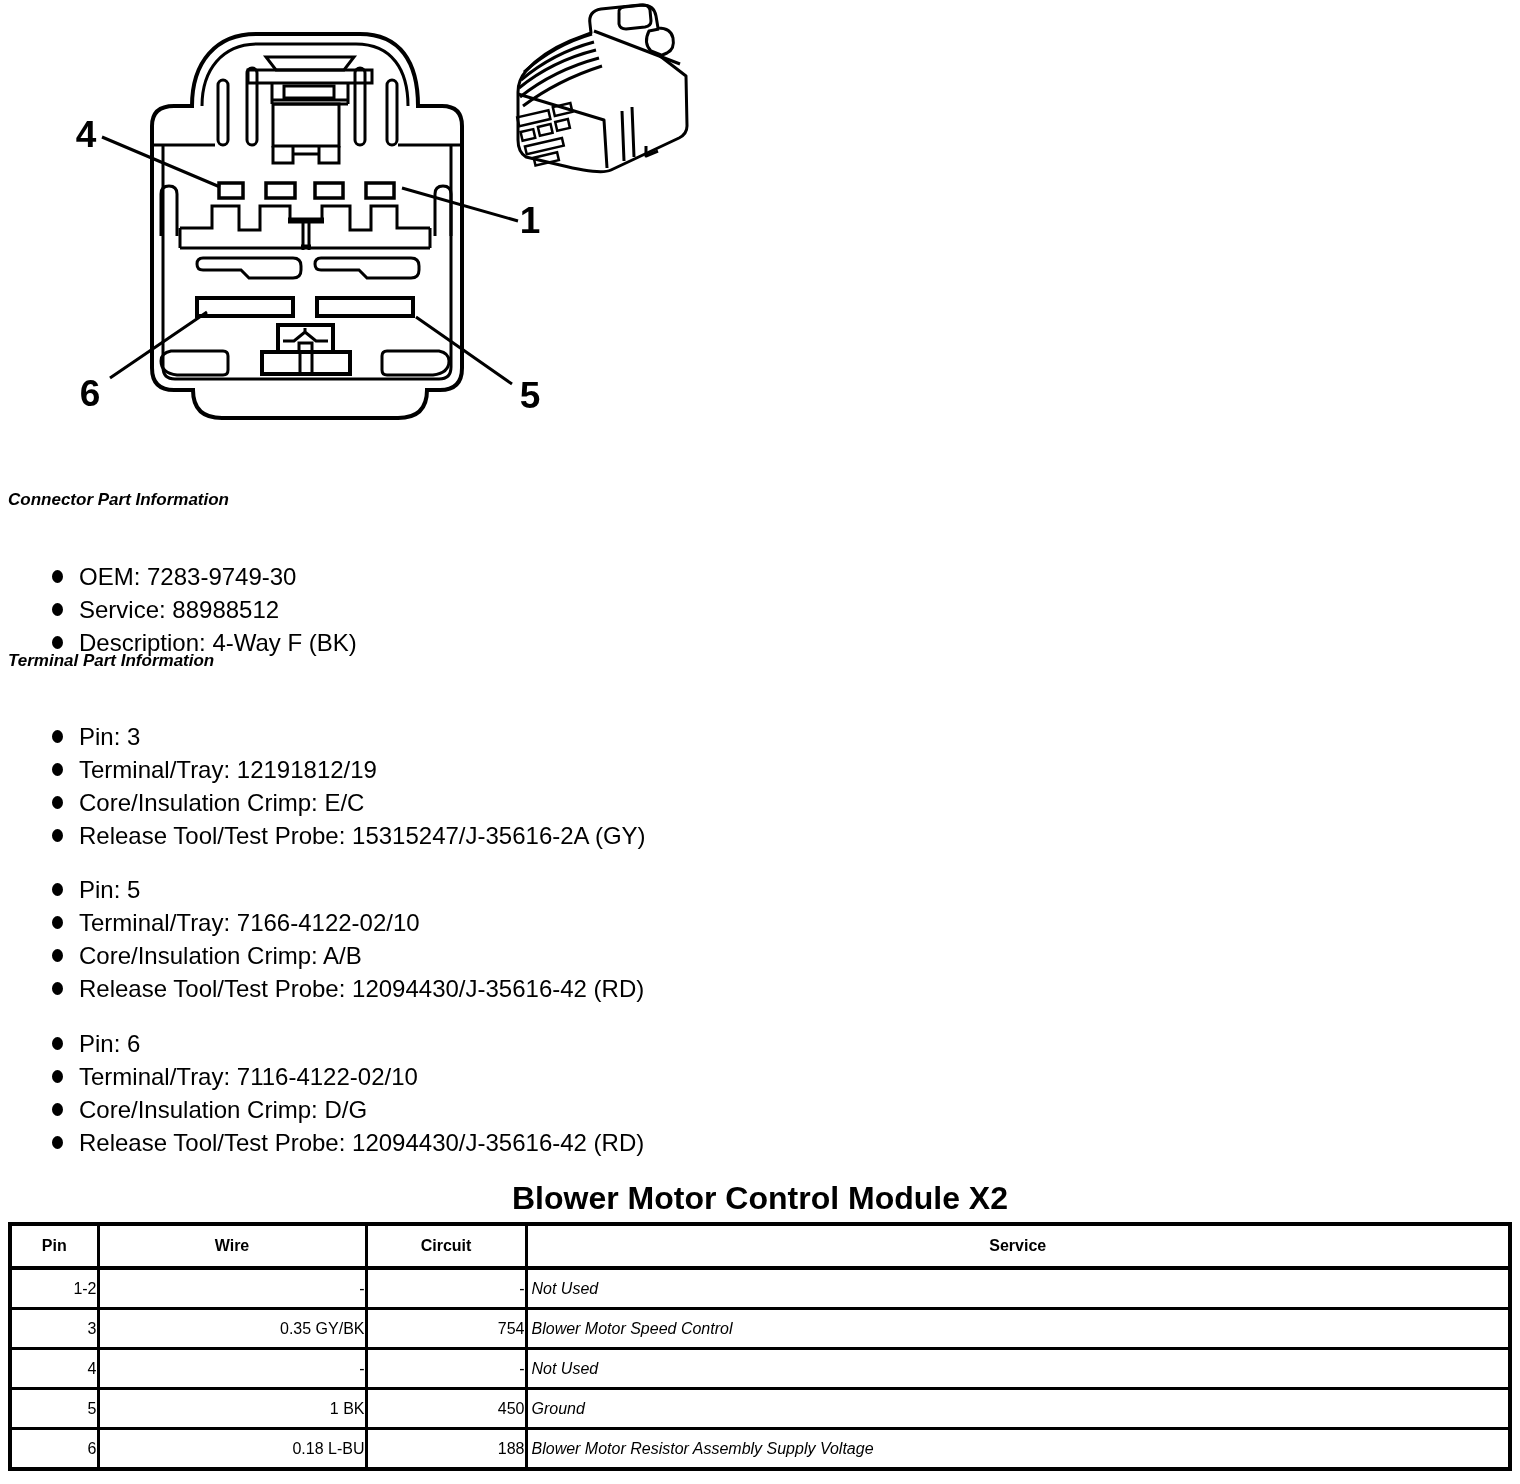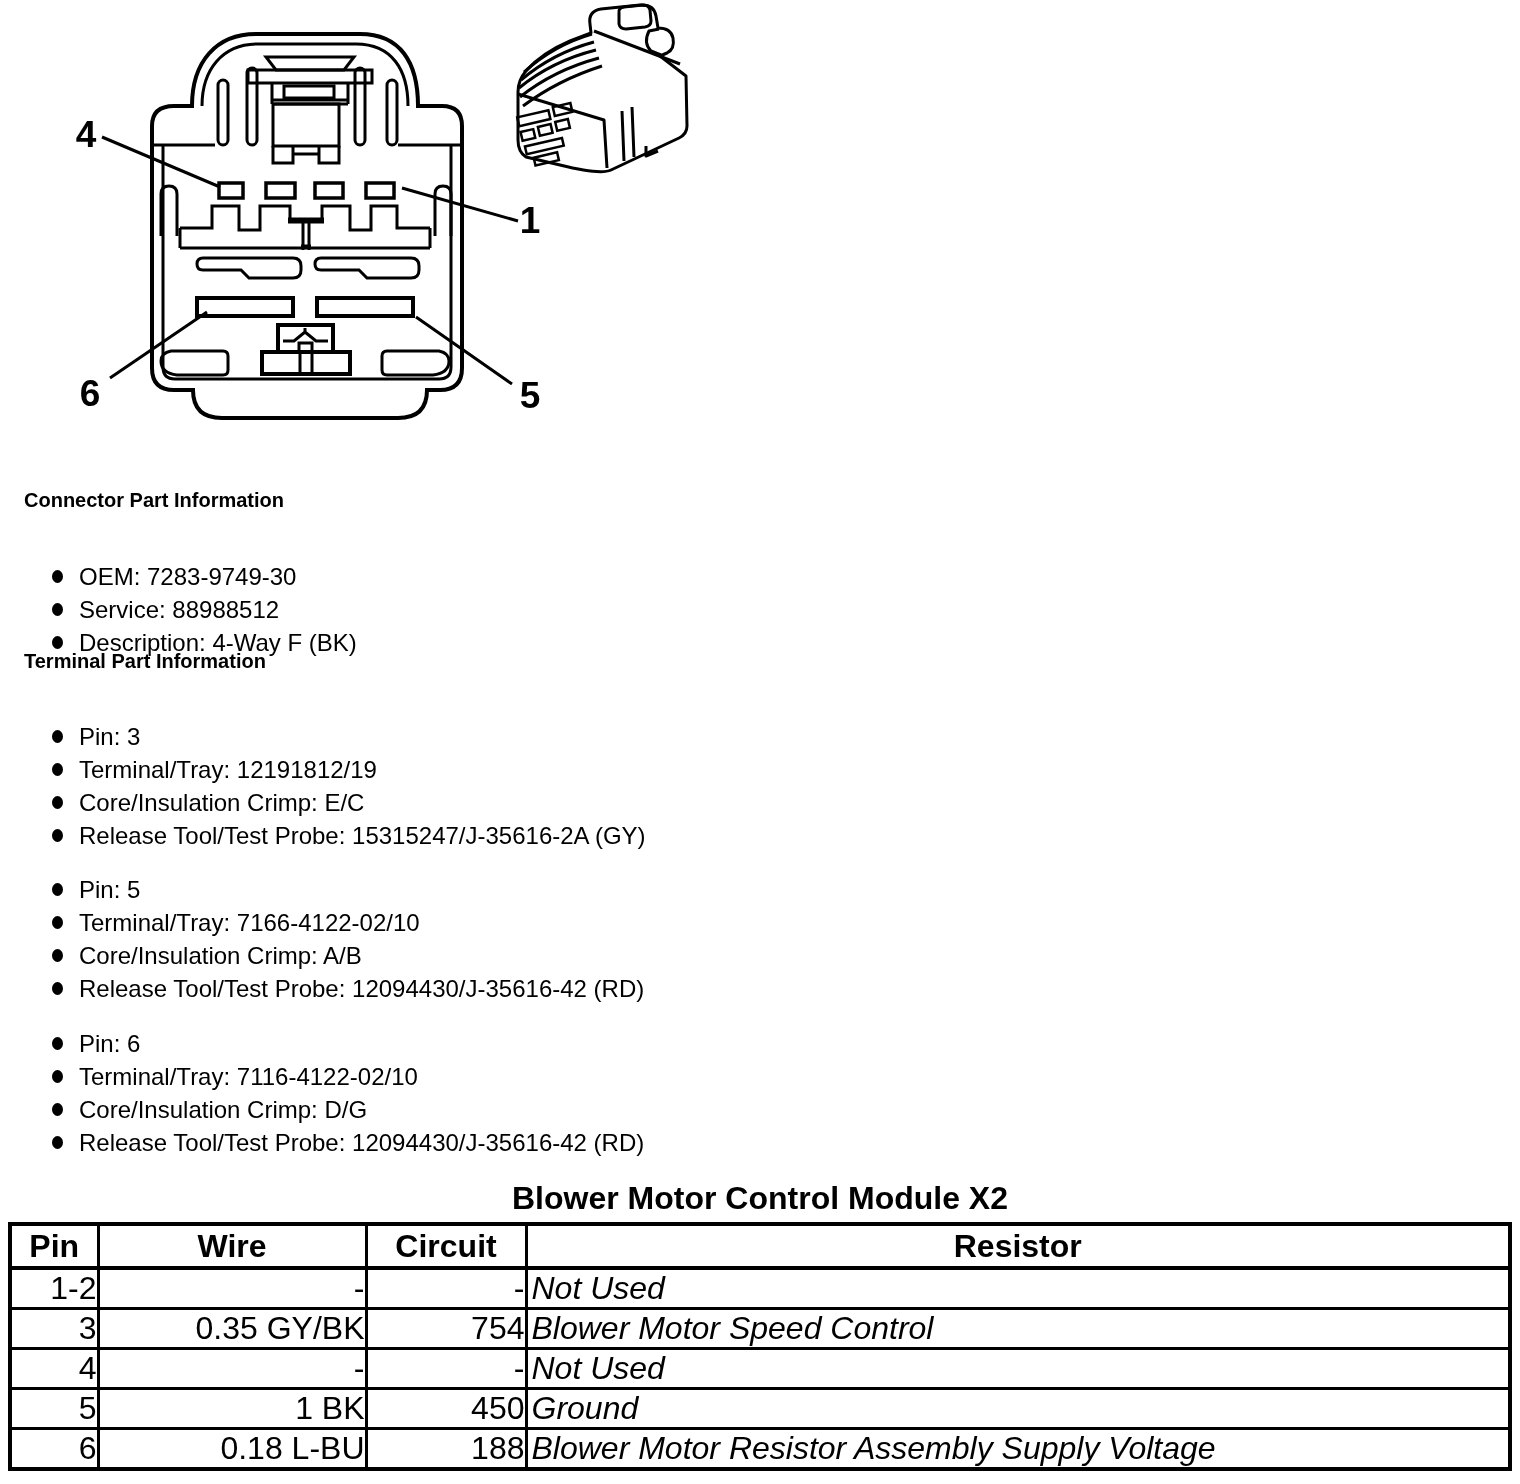--- a/index.html
+++ b/index.html
@@ -3,32 +3,32 @@
 <meta charset="utf-8">
 <style>
   html,body { margin:0; padding:0; background:#fff; }
   .page {
     position:relative; width:1520px; height:1484px; background:#fff;
     font-family:"Liberation Sans","DejaVu Sans",sans-serif; color:#000;
     overflow:hidden;
   }
   .diagram-svg { position:absolute; left:0; top:0; }
   .callout-num { font-family:"Liberation Sans","DejaVu Sans",sans-serif; font-size:37px; font-weight:bold; fill:#000; }
-  .sec-heading { position:absolute; left:24px; font-size:20px; font-weight:bold; line-height:26px; white-space:nowrap; }
+  .sec-heading { position:absolute; left:8px; font-size:17px; font-weight:bold; line-height:26px; white-space:nowrap;font-style:italic; }
   .blist { position:absolute; left:10px; margin:17px; padding:0; list-style:none; }
   .blist li { position:relative; padding-left:52px; font-size:24px; line-height:33px; white-space:nowrap; }
   .blist li::before {
     content:""; position:absolute; left:25px; top:10px;
     width:11px; height:13px; border-radius:50%; background:#000;
   }
   .table-title { position:absolute; left:8px; top:1180px; width:1504px; text-align:center; font-size:32px; font-weight:bold; }
   table.pinout {
     position:absolute; left:8px; top:1222px; width:1504px;
     border-collapse:collapse; table-layout:fixed;
-    border:4px solid #000; font-size:32px;
+    border:4px solid #000; font-size:16px;
   }
   table.pinout th { border-bottom:4px solid #000; border-left:3px solid #000; height:40px; font-weight:bold; text-align:center; padding:0; }
   table.pinout td { border-top:3px solid #000; border-left:3px solid #000; height:37px; text-align:right; padding:0; white-space:nowrap; overflow:hidden; }
   table.pinout th:first-child, table.pinout td:first-child { border-left:none; }
   table.pinout td.fn { text-align:left; padding-left:4px;font-style:italic; }
 </style>
 </head>
 <body>
 
 <div class="page">
@@ -158,21 +158,21 @@
         <col style="width:88px">
         <col style="width:268px">
         <col style="width:160px">
         <col>
       </colgroup>
     <thead>
       <tr>
         <th>Pin</th>
         <th>Wire</th>
         <th>Circuit</th>
-        <th>Resistor</th>
+        <th>Service</th>
       </tr>
     </thead>
     <tbody>
       <tr>
         <td>1-2</td>
         <td>-</td>
         <td>-</td>
         <td class="fn">Not Used</td>
       </tr>
       <tr>

